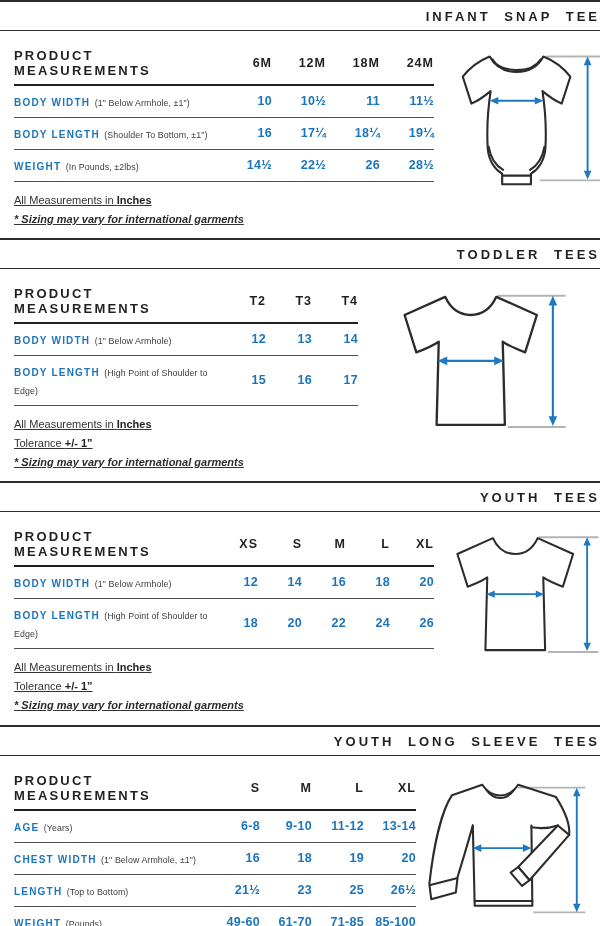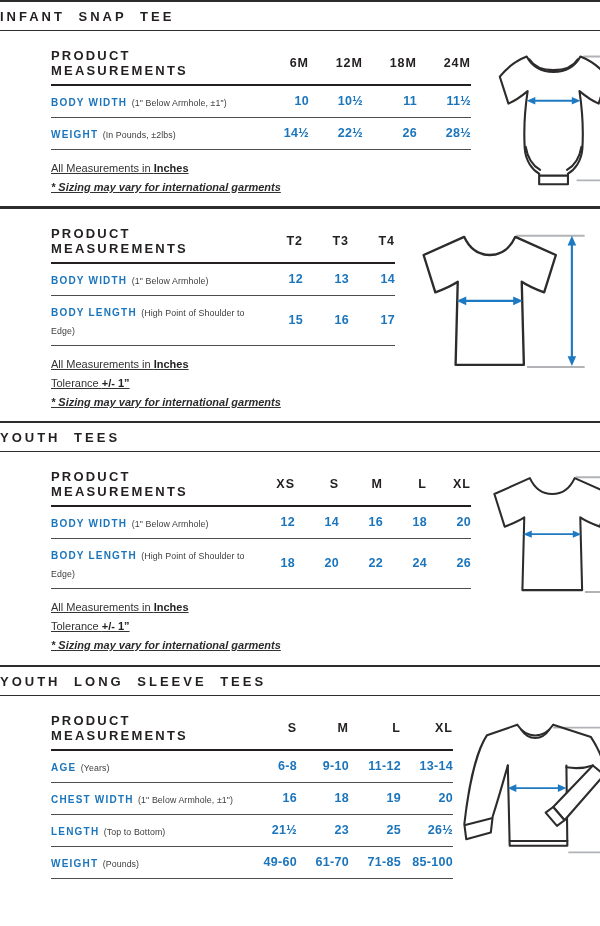--- a/index.html
+++ b/index.html
@@ -1,22 +1,22 @@
 <!DOCTYPE html>
 <html><head>
 <meta charset="utf-8">
 <style>
   html,body{margin:0;padding:0;background:#ffffff;}
   body{width:600px;font-family:"Liberation Sans",sans-serif;color:#231f20;}
   .page{width:600px;}
   .rule{border:0;border-top:2px solid #2e2c2d;height:0;margin:0;}
   .rule.thin{border-top-width:1.6px;}
-  .section-title{margin:0;text-align:left;font-size:13px;font-weight:bold;
+  .section-title{margin:0;text-align:right;font-size:13px;font-weight:bold;
     letter-spacing:3px;word-spacing:7px;padding:7px 0 6px 0;color:#231f20;}
-  .section-body{display:flex;align-items:flex-start;padding:14px 8px 10px 14px;margin-left:37px;}
+  .section-body{display:flex;align-items:flex-start;padding:14px 8px 10px 14px;}
   .table-col{flex:0 0 auto;}
   .figure-col{flex:1 1 auto;display:flex;justify-content:center;align-items:flex-start;padding-top:0;}
   table{border-collapse:collapse;table-layout:fixed;}
   th{font-size:12.5px;font-weight:bold;color:#231f20;text-align:right;
      padding:3px 0 6px 0;border-bottom:2.6px solid #231f20;letter-spacing:1px;}
   th.pm{text-align:left;font-size:13px;letter-spacing:2.2px;word-spacing:6px;}
   td{border-bottom:1.6px solid #4d4d4f;padding:6px 0 7px 0;vertical-align:middle;}
   td.lbl{text-align:left;}
   .row-label{color:#1b75bc;font-weight:bold;font-size:10px;letter-spacing:1.2px;}
   .row-note{color:#3c3c3e;font-size:8.8px;letter-spacing:0.1px;}
@@ -67,20 +67,27 @@
           </thead>
           <tbody>
             <tr>
               <td class="lbl"><span class="row-label">BODY WIDTH</span> <span class="row-note">(1" Below Armhole, ±1")</span></td>
               <td class="val">10</td>
               <td class="val">10½</td>
               <td class="val">11</td>
               <td class="val">11½</td>
             </tr>
             <tr>
+              <td class="lbl"><span class="row-label">BODY LENGTH</span> <span class="row-note">(Shoulder To Bottom, ±1")</span></td>
+              <td class="val">16</td>
+              <td class="val">17¼</td>
+              <td class="val">18¼</td>
+              <td class="val">19¼</td>
+            </tr>
+            <tr>
               <td class="lbl"><span class="row-label">WEIGHT</span> <span class="row-note">(In Pounds, ±2lbs)</span></td>
               <td class="val">14½</td>
               <td class="val">22½</td>
               <td class="val">26</td>
               <td class="val">28½</td>
             </tr>
           </tbody>
         </table>
         <div class="notes">
           <p><span>All Measurements in </span><b>Inches</b><span></span></p>
@@ -102,20 +109,21 @@
           <line class="arrow" x1="160" y1="20" x2="160" y2="132"></line>
           <polygon class="arrowhead" points="160,12 156,21 164,21"></polygon>
           <polygon class="arrowhead" points="160,140 156,131 164,131"></polygon>
         </svg>
       </div>
     </div>
   </section>
 
   <section>
     <hr class="rule">
+    <h2 class="section-title">TODDLER TEES</h2>
     <hr class="rule thin">
     <div class="section-body">
       <div class="table-col">
         <table class="t-toddler">
           <colgroup>
               <col>
               <col class="c-size">
               <col class="c-size">
               <col class="c-size">
             </colgroup>

